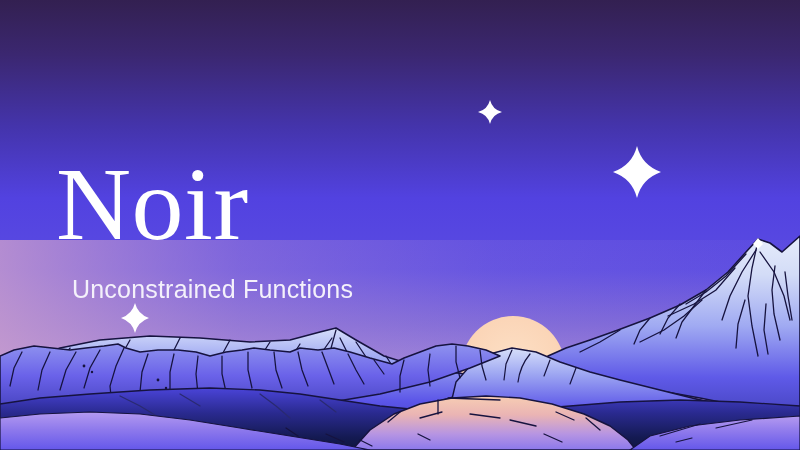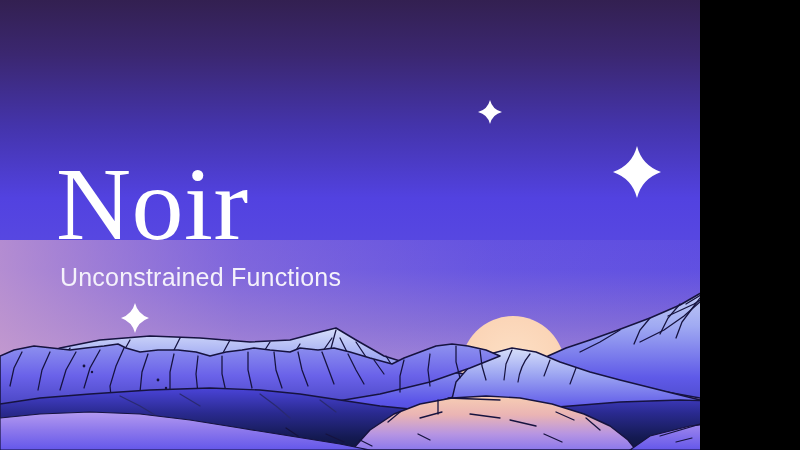--- a/index.html
+++ b/index.html
@@ -6,21 +6,21 @@
   html, body {
     margin: 0;
     padding: 0;
     background: #000;
   }
   body {
     font-family: "Liberation Sans", sans-serif;
   }
   #slide {
     position: relative;
-    width: 700px;
+    width: 800px;
     height: 450px;
     overflow: hidden;
     background: #d946ef;
   }
   #scene {
     position: absolute;
     inset: 0;
     width: 800px;
     height: 450px;
     display: block;
@@ -43,21 +43,21 @@
     font-size: 104px;
     line-height: 104px;
     letter-spacing: 0.5px;
     color: #ffffff;
     white-space: nowrap;
   }
   #subtitle {
     position: absolute;
     left: 60px;
     top: 262px;
-    margin: 0;
+    margin: 12px;
     font-family: "Liberation Sans", sans-serif;
     font-weight: 400;
     font-size: 25px;
     line-height: 30px;
     letter-spacing: 0.2px;
     color: #f4f1fb;
     white-space: nowrap;
   }
 </style>
 </head>

